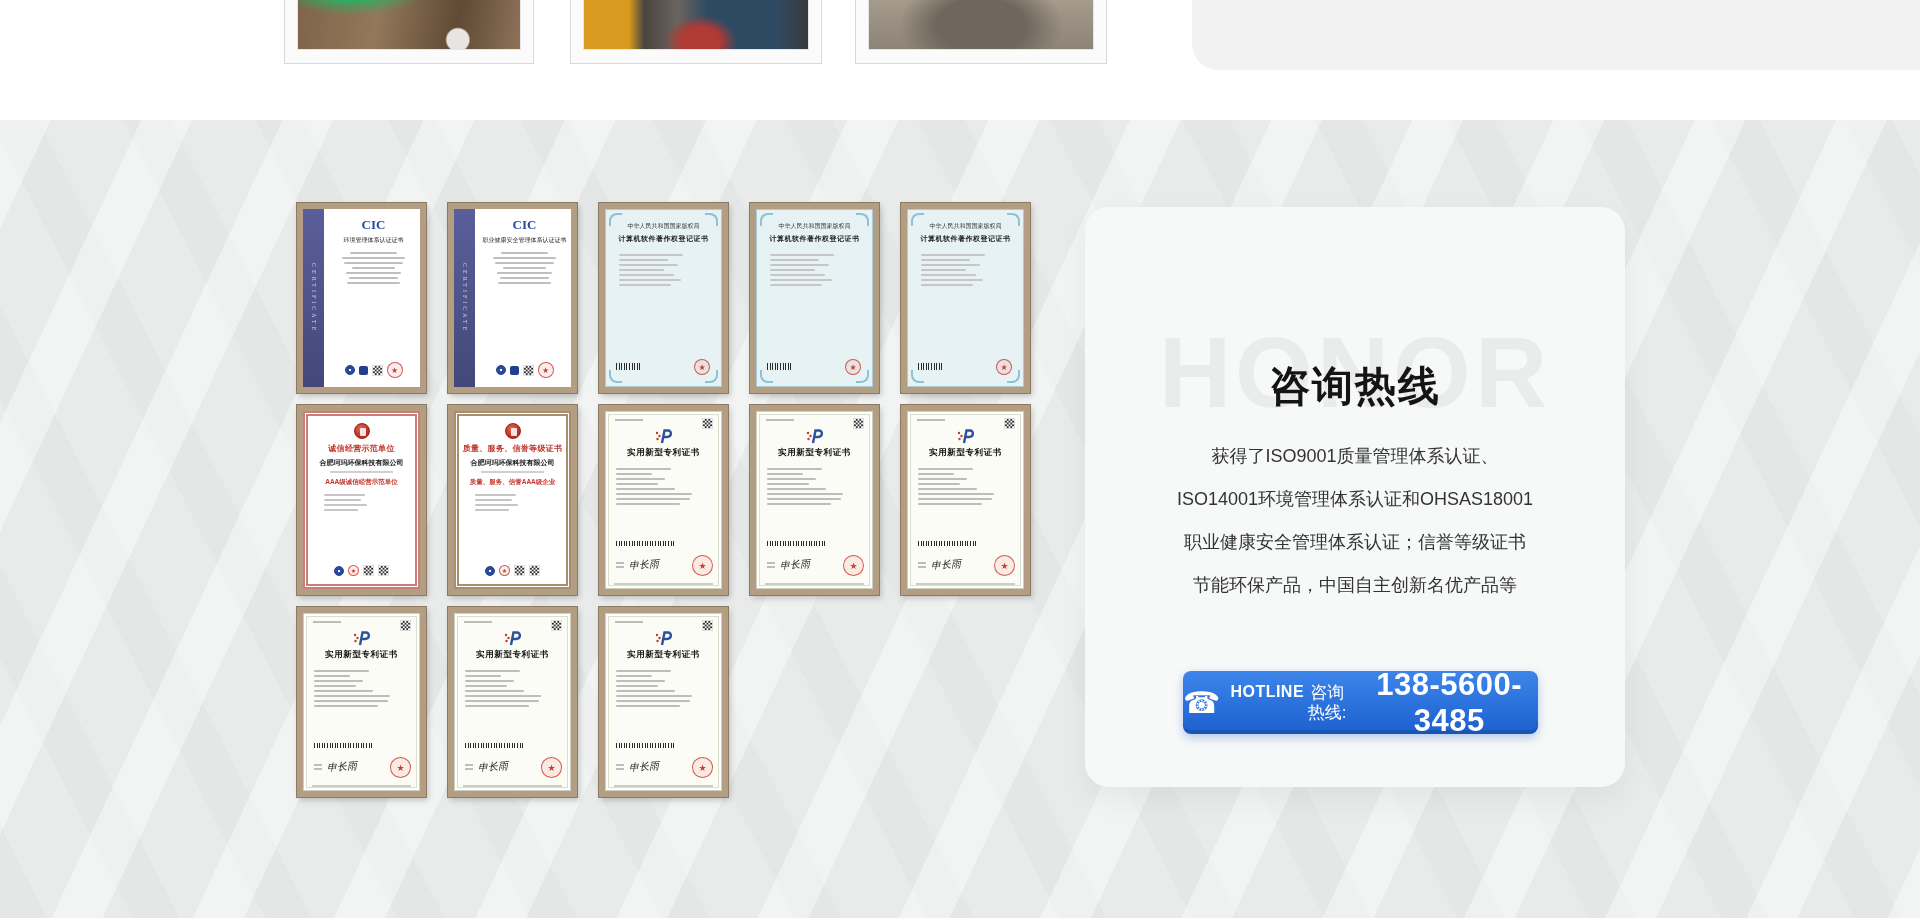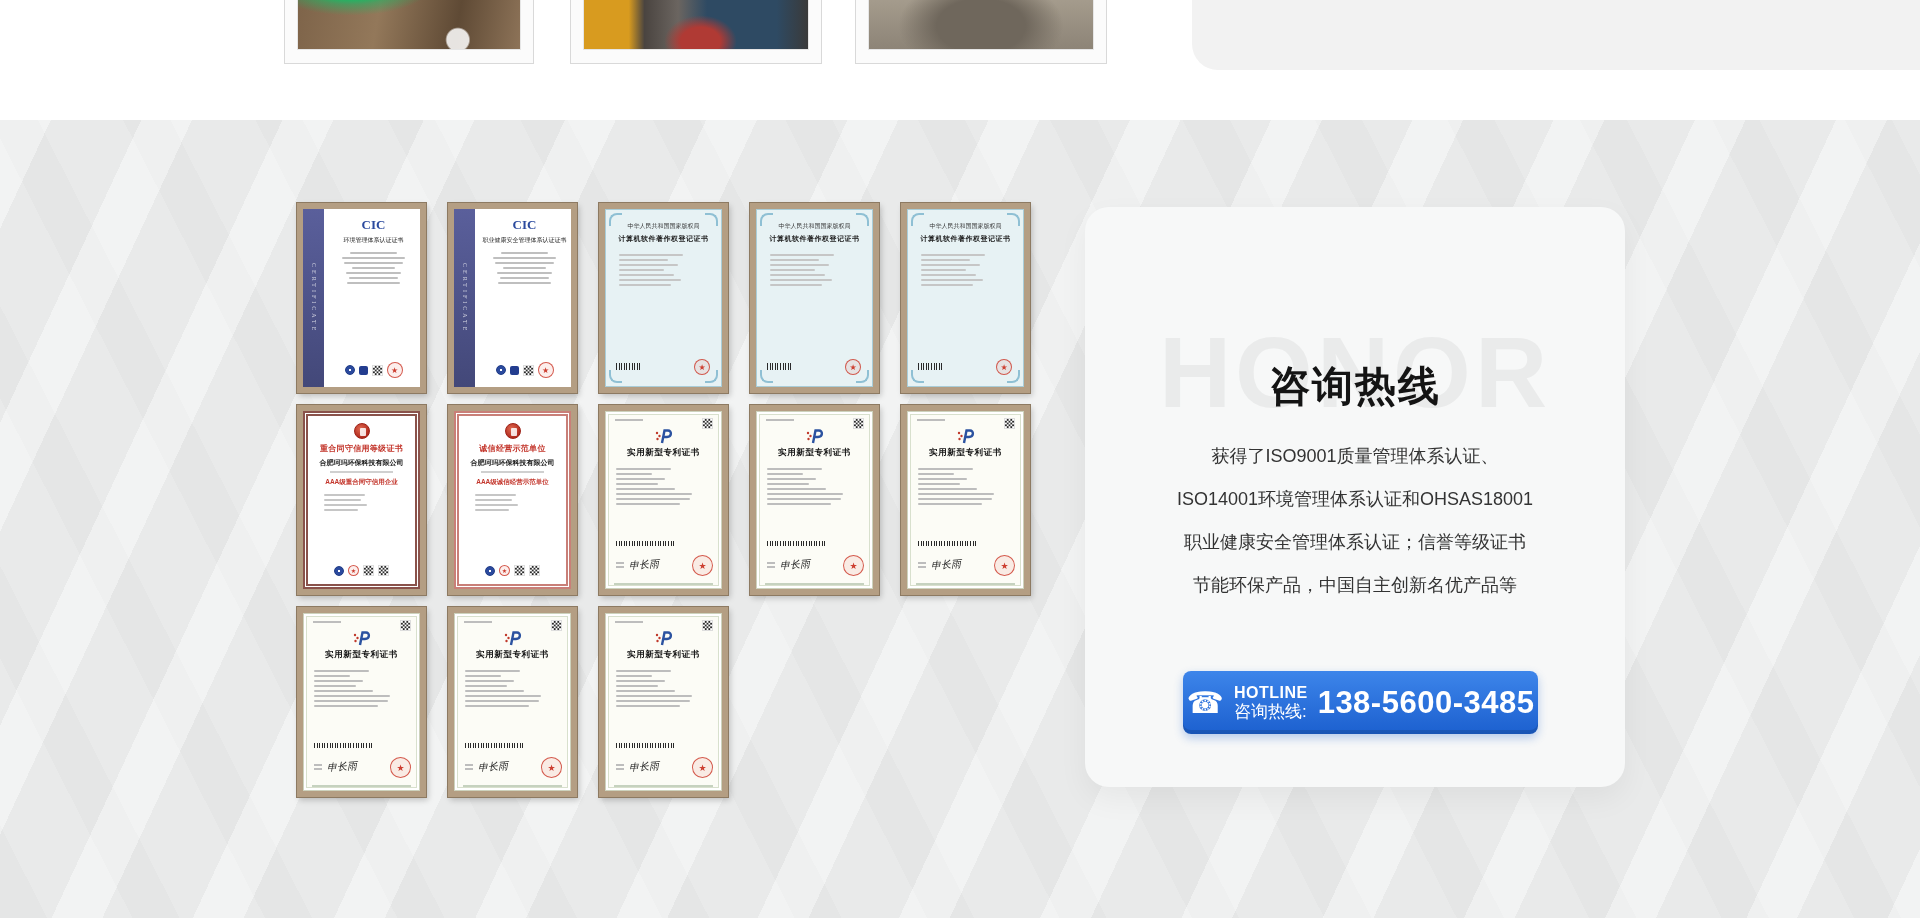--- a/index.html
+++ b/index.html
@@ -112,21 +112,21 @@
       font-size:100px; font-weight:bold; color:#eaebeb; letter-spacing:4px; user-select:none; }
   .honor-title { position:absolute; top:152px; left:0; width:100%; text-align:center;
       font-size:41px; font-weight:bold; color:#141414; letter-spacing:2px; }
   .honor-paragraph { position:absolute; top:228px; left:30px; right:30px; text-align:center;
       font-size:18px; line-height:43px; color:#333; }
   .honor-paragraph span { display:block; }
   .hotline-btn { position:absolute; left:98px; top:464px; width:355px; height:63px; border:none; border-radius:8px;
       background:linear-gradient(180deg,#3d85ea,#1c60cf); box-shadow:inset 0 -4px 0 rgba(0,0,0,.12), 0 4px 10px rgba(28,96,207,.3);
       display:flex; align-items:center; justify-content:center; gap:10px; color:#fff; cursor:pointer; }
   .phone-icon { font-size:30px; line-height:1; color:#fff; }
-  .hotline-labels { display:flex; flex-direction:column; align-items:flex-start; line-height:1.15; }
+  .hotline-labels { display:flex; align-items:flex-start; line-height:1.15; }
   .hotline-en { font-size:16px; font-weight:bold; letter-spacing:.5px; }
   .hotline-zh { font-size:17px; }
   .hotline-number { font-size:31px; font-weight:bold; letter-spacing:.5px; }
 </style>
 </head>
 <body>
 
 <div class="screen">
 
   <div class="top-band">
@@ -251,47 +251,47 @@
               <div class="bar" style="width: 50%;"></div>
               <div class="bar" style="width: 62%;"></div>
               <div class="bar" style="width: 70%;"></div>
               <div class="bar" style="width: 58%;"></div>
             </div>
             <div class="barcode copy-barcode"></div>
             <div class="seal-star seal-lg copy-seal">★</div>
           </div>
         </div>
         <div class="cert">
-          <div class="page page-credit" style="--bc: #8a524b;">
-            <div class="credit-badge"></div>
-            <div class="credit-title">重合同守信用等级证书</div>
-            <div class="credit-company">合肥珂玛环保科技有限公司</div>
-            <div class="credit-subline"></div>
-            <div class="credit-grade">AAA级重合同守信用企业</div>
-            <div class="credit-bars">
-              <div class="bar" style="width: 55%;"></div>
-              <div class="bar" style="width: 50%;"></div>
-              <div class="bar" style="width: 58%;"></div>
-              <div class="bar" style="width: 45%;"></div>
-            </div>
-            <div class="credit-icons">
-              <div class="dot-blue"></div>
-              <div class="seal-star seal-sm">★</div>
-              <div class="qr "></div>
-              <div class="qr "></div>
-            </div>
-          </div>
-        </div>
-        <div class="cert">
           <div class="page page-credit" style="--bc: #c97f78;">
             <div class="credit-badge"></div>
             <div class="credit-title">诚信经营示范单位</div>
             <div class="credit-company">合肥珂玛环保科技有限公司</div>
             <div class="credit-subline"></div>
             <div class="credit-grade">AAA级诚信经营示范单位</div>
+            <div class="credit-bars">
+              <div class="bar" style="width: 55%;"></div>
+              <div class="bar" style="width: 50%;"></div>
+              <div class="bar" style="width: 58%;"></div>
+              <div class="bar" style="width: 45%;"></div>
+            </div>
+            <div class="credit-icons">
+              <div class="dot-blue"></div>
+              <div class="seal-star seal-sm">★</div>
+              <div class="qr "></div>
+              <div class="qr "></div>
+            </div>
+          </div>
+        </div>
+        <div class="cert">
+          <div class="page page-credit" style="--bc: #a98d6f;">
+            <div class="credit-badge"></div>
+            <div class="credit-title">质量、服务、信誉等级证书</div>
+            <div class="credit-company">合肥珂玛环保科技有限公司</div>
+            <div class="credit-subline"></div>
+            <div class="credit-grade">质量、服务、信誉AAA级企业</div>
             <div class="credit-bars">
               <div class="bar" style="width: 55%;"></div>
               <div class="bar" style="width: 50%;"></div>
               <div class="bar" style="width: 58%;"></div>
               <div class="bar" style="width: 45%;"></div>
             </div>
             <div class="credit-icons">
               <div class="dot-blue"></div>
               <div class="seal-star seal-sm">★</div>
               <div class="qr "></div>

